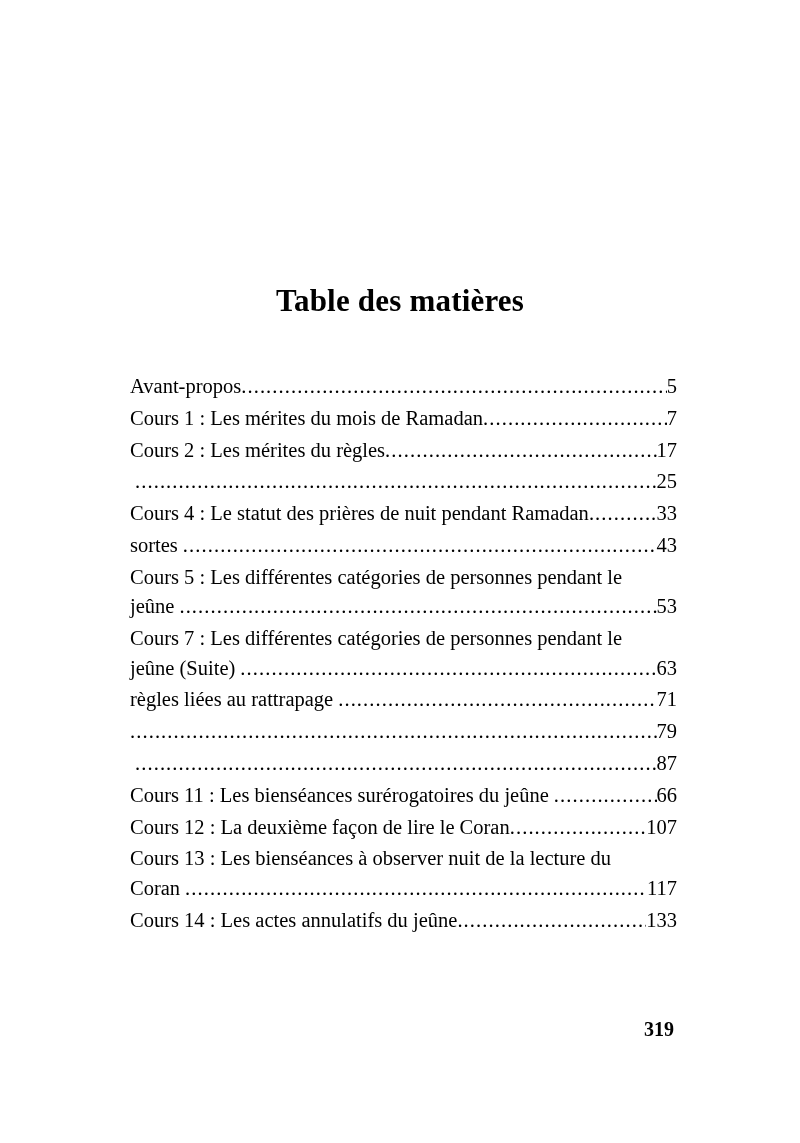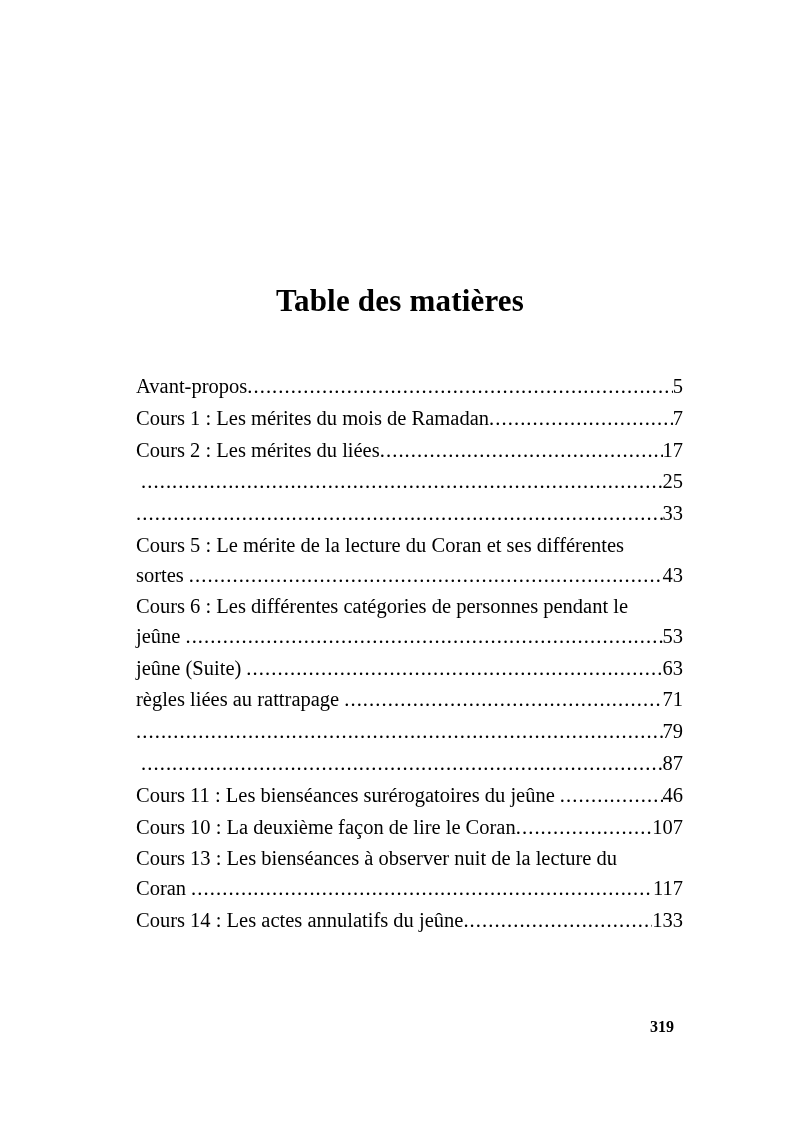--- a/index.html
+++ b/index.html
@@ -33,21 +33,21 @@
     text-align: center;
     font-size: 31px;
     font-weight: bold;
     letter-spacing: 0.2px;
     line-height: 1.1;
   }
 
   
   .toc-list {
     position: absolute;
-    left: 136px;
+    left: 130px;
     top: 372px;
     width: 547px;
   }
 
   .toc-entry {
     position: relative;
     font-size: 20.5px;
     line-height: 29.6px;
     margin: 0 0 2.2px 0;
     text-align: justify;
@@ -94,21 +94,21 @@
   .gap-0 .leader::before { content: ""; }
   .gap-1 .leader { padding-left: 5px; }
 
   
   .folio {
     position: absolute;
     left: 0;
     top: 1018px;
     width: 674px;
     text-align: right;
-    font-size: 16px;
+    font-size: 20px;
     font-weight: bold;
   }
 </style>
 </head>
 <body>
 
 <div class="page">
 
   <div class="toc-title">Table des matières</div>
 
@@ -122,54 +122,55 @@
       </div>
       <div class="toc-entry">
         <div class="row gap-0">
           <span class="text"><span class="entry-label">Cours 1 : </span><span class="entry-title">Les mérites du mois de Ramadan</span></span>
           <span class="leader">............................................................................................................................................................................................................................................................................................................</span>
           <span class="pg">7</span>
         </div>
       </div>
       <div class="toc-entry">
         <div class="row gap-0">
-          <span class="text"><span class="entry-label">Cours 2 : </span><span class="entry-title">Les mérites du liées</span></span>
+          <span class="text"><span class="entry-label">Cours 2 : </span><span class="entry-title">Les mérites du règles</span></span>
           <span class="leader">............................................................................................................................................................................................................................................................................................................</span>
           <span class="pg">17</span>
         </div>
       </div>
       <div class="toc-entry">
         <div class="row gap-1">
           <span class="leader">............................................................................................................................................................................................................................................................................................................</span>
           <span class="pg">25</span>
         </div>
       </div>
       <div class="toc-entry">
         <div class="row gap-0">
+          <span class="text"><span class="entry-label">Cours 4 : </span><span class="entry-title">Le statut des prières de nuit pendant Ramadan</span></span>
           <span class="leader">............................................................................................................................................................................................................................................................................................................</span>
           <span class="pg">33</span>
         </div>
       </div>
       <div class="toc-entry">
-        <div class="wrapline"><span class="entry-label">Cours 5 : </span><span class="entry-title">Le mérite de la lecture du Coran et ses différentes</span></div>
         <div class="row gap-1">
           <span class="text"><span class="entry-title">sortes</span></span>
           <span class="leader">............................................................................................................................................................................................................................................................................................................</span>
           <span class="pg">43</span>
         </div>
       </div>
       <div class="toc-entry">
-        <div class="wrapline"><span class="entry-label">Cours 6 : </span><span class="entry-title">Les différentes catégories de personnes pendant le</span></div>
+        <div class="wrapline"><span class="entry-label">Cours 5 : </span><span class="entry-title">Les différentes catégories de personnes pendant le</span></div>
         <div class="row gap-1">
           <span class="text"><span class="entry-title">jeûne</span></span>
           <span class="leader">............................................................................................................................................................................................................................................................................................................</span>
           <span class="pg">53</span>
         </div>
       </div>
       <div class="toc-entry">
+        <div class="wrapline"><span class="entry-label">Cours 7 : </span><span class="entry-title">Les différentes catégories de personnes pendant le</span></div>
         <div class="row gap-1">
           <span class="text"><span class="entry-title">jeûne (Suite)</span></span>
           <span class="leader">............................................................................................................................................................................................................................................................................................................</span>
           <span class="pg">63</span>
         </div>
       </div>
       <div class="toc-entry">
         <div class="row gap-1">
           <span class="text"><span class="entry-title">règles liées au rattrapage</span></span>
           <span class="leader">............................................................................................................................................................................................................................................................................................................</span>
@@ -185,26 +186,26 @@
       <div class="toc-entry">
         <div class="row gap-1">
           <span class="leader">............................................................................................................................................................................................................................................................................................................</span>
           <span class="pg">87</span>
         </div>
       </div>
       <div class="toc-entry">
         <div class="row gap-1">
           <span class="text"><span class="entry-label">Cours 11 : </span><span class="entry-title">Les bienséances surérogatoires du jeûne</span></span>
           <span class="leader">............................................................................................................................................................................................................................................................................................................</span>
-          <span class="pg">46</span>
-        </div>
-      </div>
-      <div class="toc-entry">
-        <div class="row gap-0">
-          <span class="text"><span class="entry-label">Cours 10 : </span><span class="entry-title">La deuxième façon de lire le Coran</span></span>
+          <span class="pg">66</span>
+        </div>
+      </div>
+      <div class="toc-entry">
+        <div class="row gap-0">
+          <span class="text"><span class="entry-label">Cours 12 : </span><span class="entry-title">La deuxième façon de lire le Coran</span></span>
           <span class="leader">............................................................................................................................................................................................................................................................................................................</span>
           <span class="pg">107</span>
         </div>
       </div>
       <div class="toc-entry">
         <div class="wrapline"><span class="entry-label">Cours 13 : </span><span class="entry-title">Les bienséances à observer nuit de la lecture du</span></div>
         <div class="row gap-1">
           <span class="text"><span class="entry-title">Coran</span></span>
           <span class="leader">............................................................................................................................................................................................................................................................................................................</span>
           <span class="pg">117</span>

